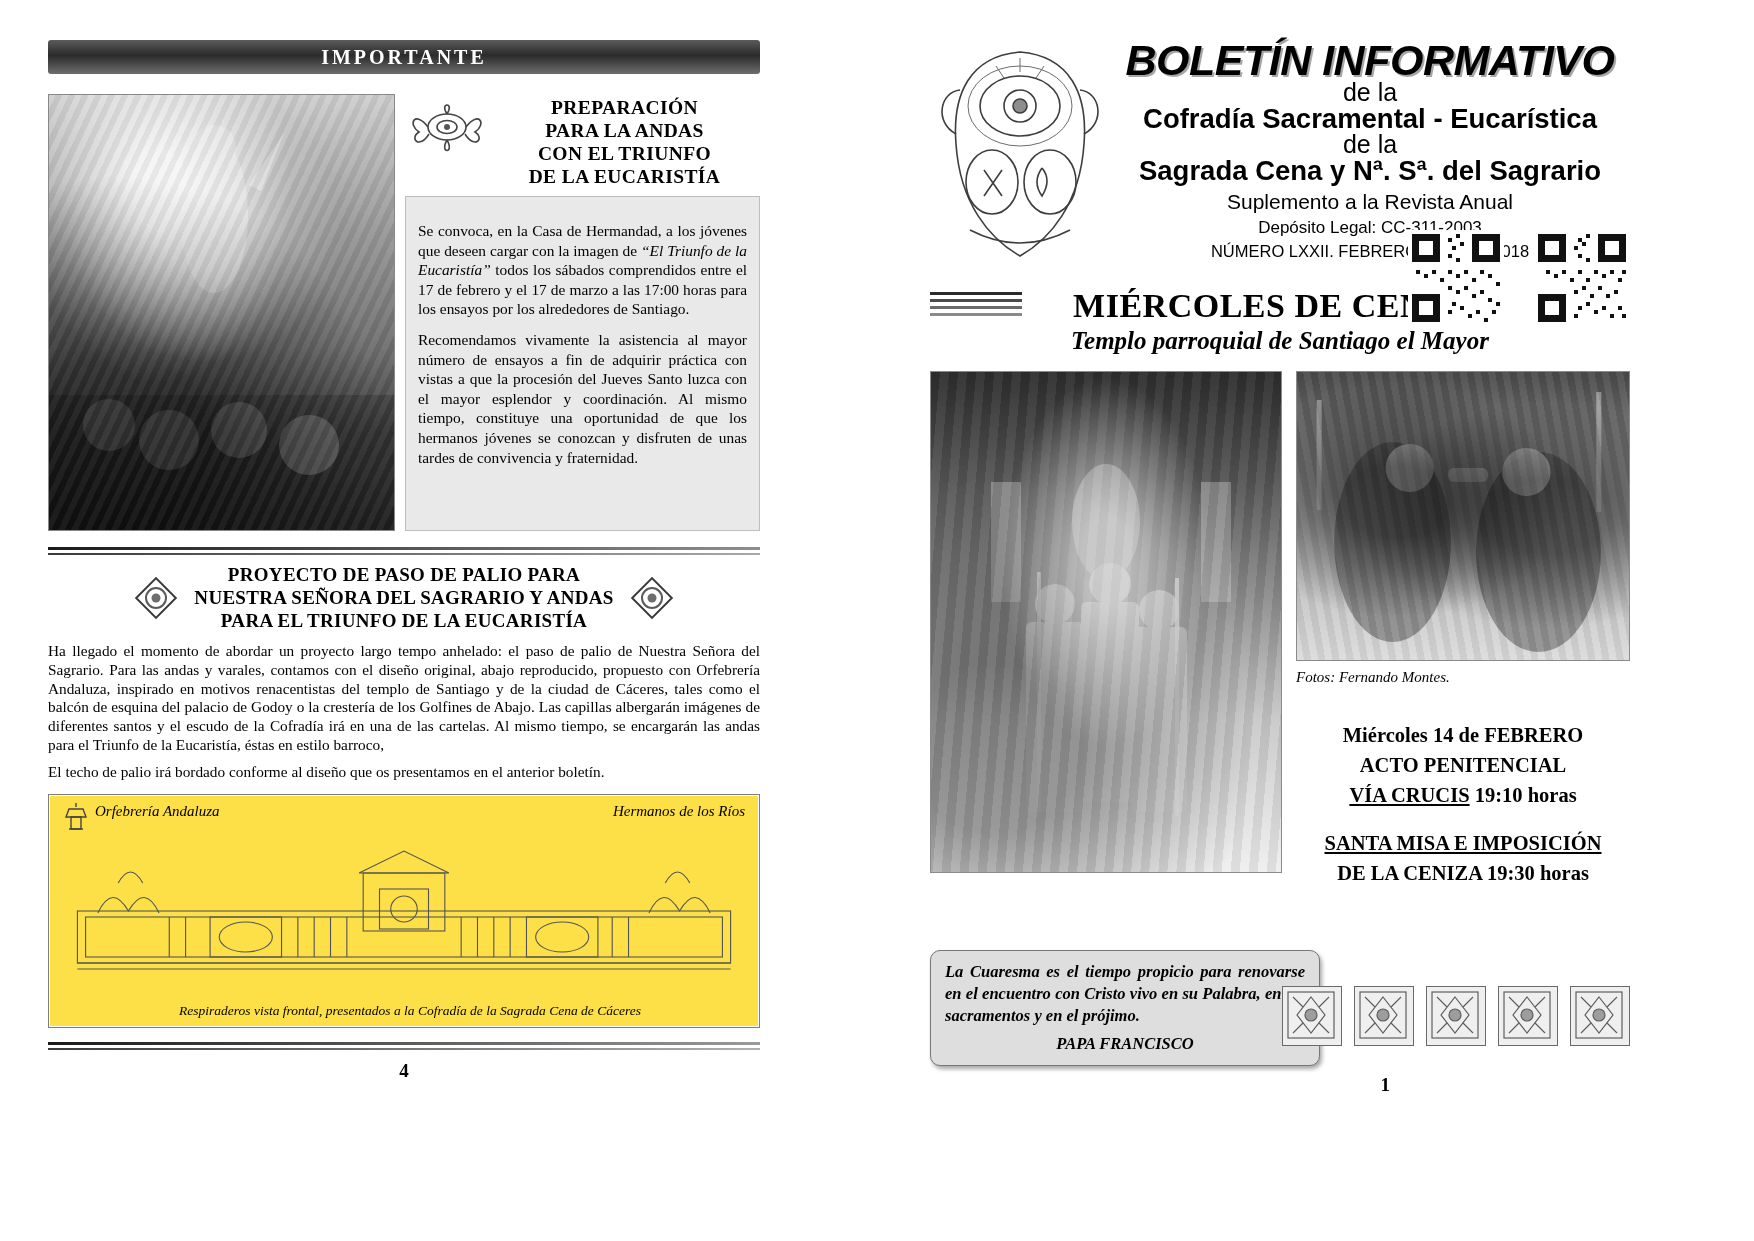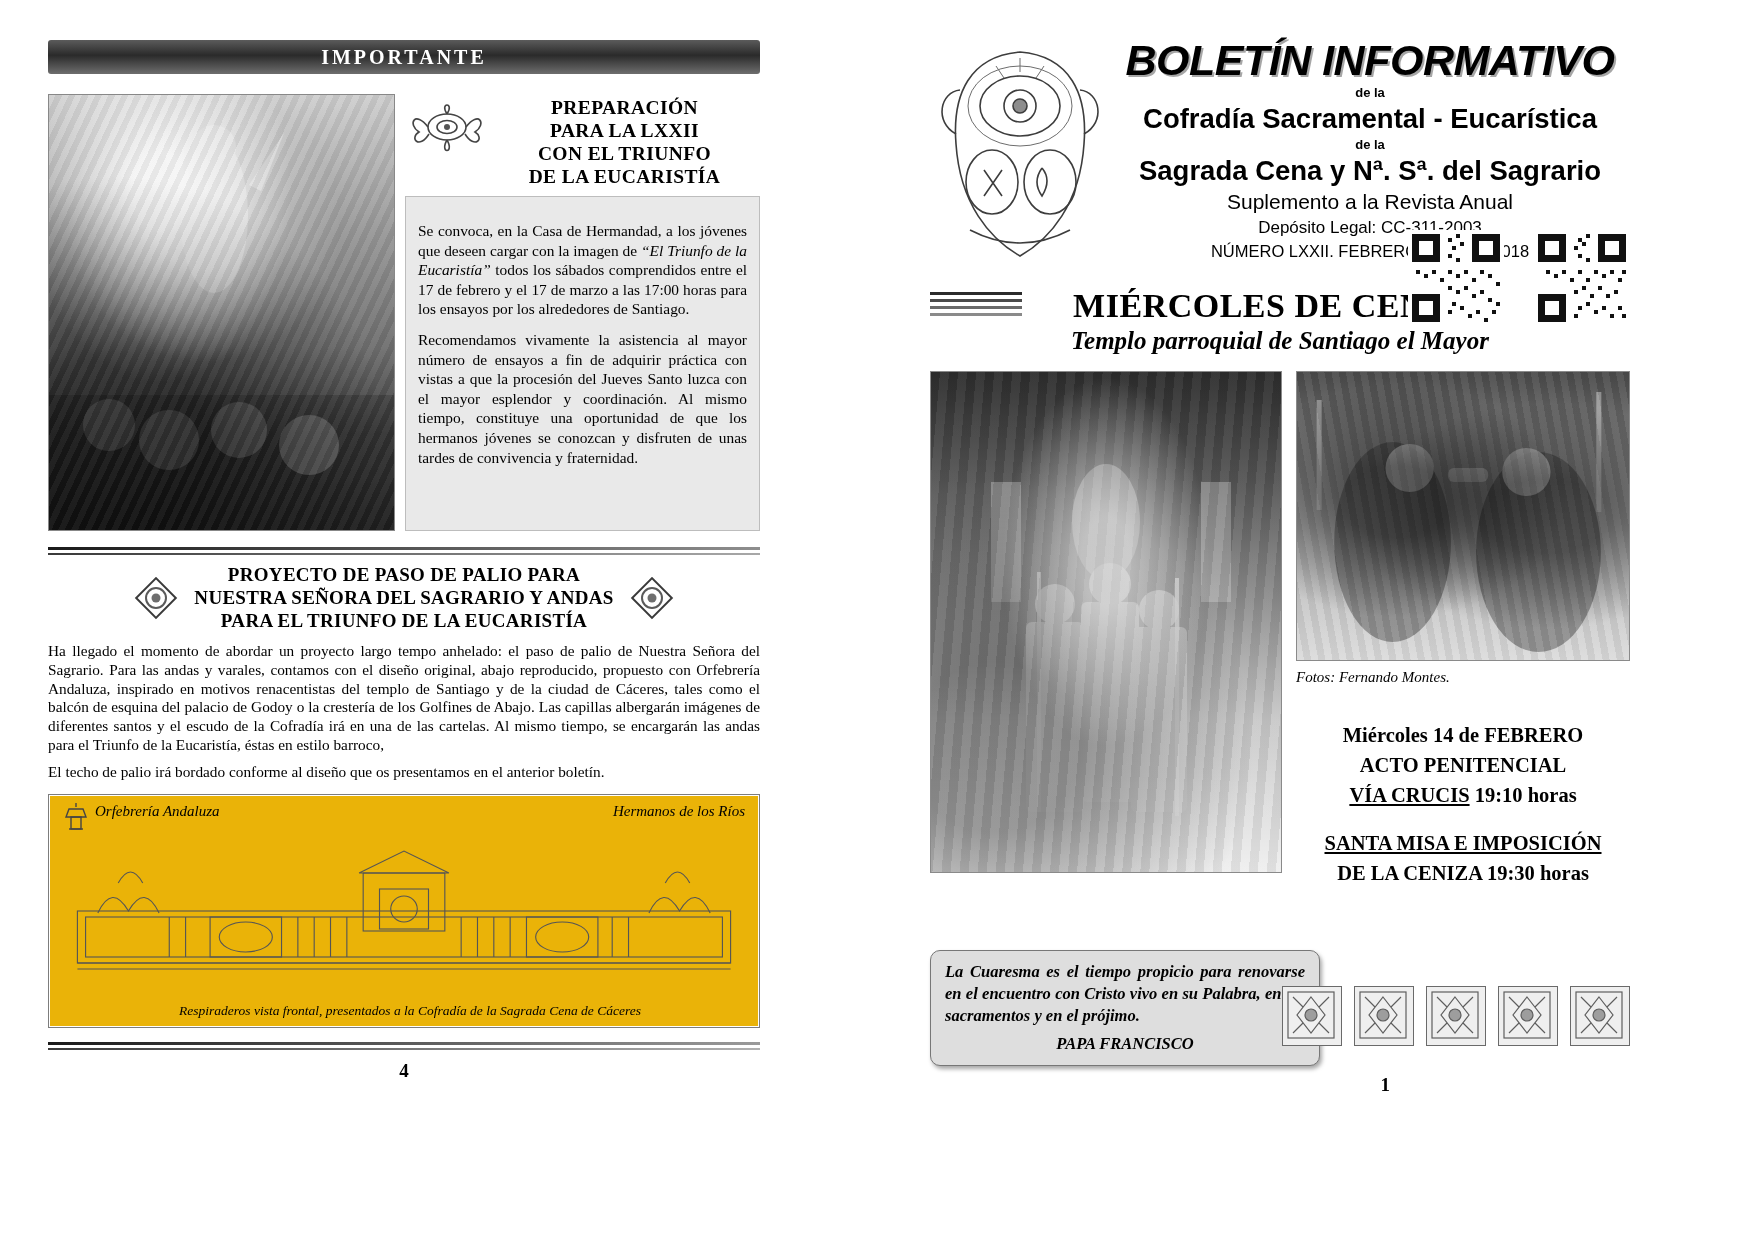--- a/index.html
+++ b/index.html
@@ -50,21 +50,21 @@
   .rule-double .r2{height:2px;margin-top:3px;background:linear-gradient(to right,#3a3a3a,#a8a8a8);}
 
   .proj-head{display:flex;align-items:center;justify-content:center;gap:14px;margin-top:6px;}
   .diamond{width:48px;height:48px;flex:none;}
   .proj-title{text-align:center;font-weight:bold;font-size:19px;line-height:23px;letter-spacing:.3px;}
 
   .proj-text{margin-top:10px;font-size:15.3px;line-height:18.8px;text-align:justify;}
   .proj-text p{margin:0 0 8px 0;}
 
   .design-box{
-    margin-top:12px;border:1px solid #7d7d7d;height:232px;position:relative;background:#eab308;
+    margin-top:12px;border:1px solid #7d7d7d;height:232px;position:relative;background:#fde047;
     box-shadow:0 0 0 1px #ffffff inset;
   }
   .design-box .dlabel{position:absolute;top:8px;font-style:italic;font-size:15px;}
   .dleft{left:46px;}
   .dright{right:14px;}
   .lamp{position:absolute;left:14px;top:6px;width:26px;height:34px;}
   .drawing{position:absolute;left:8px;right:8px;top:48px;height:140px;}
   .caption{position:absolute;bottom:8px;left:12px;right:0;text-align:center;font-style:italic;font-size:13.5px;}
 
   .bottom-rule{margin-top:14px;height:3px;background:linear-gradient(to right,#1a1a1a,#9a9a9a);}
@@ -74,21 +74,21 @@
   
   .right{position:absolute;left:930px;top:34px;width:700px;height:1060px;}
   .masthead{display:flex;align-items:flex-start;}
   .crest{width:180px;height:235px;flex:none;}
   .mast-right{flex:1;text-align:center;padding-top:4px;}
   .bi-title{
     font-family:"Liberation Sans",sans-serif;font-weight:bold;font-style:italic;
     font-size:43px;letter-spacing:-.5px;line-height:44px;
     text-shadow:2px 2px 0 rgba(0,0,0,.35);
   }
-  .dela{font-family:"Liberation Sans",sans-serif;font-weight:bold;font-size:13px;line-height:21px;}
+  .dela{font-family:"Liberation Sans",sans-serif;font-weight:normal;font-size:25px;line-height:21px;}
   .cof{font-family:"Liberation Sans",sans-serif;font-weight:bold;font-size:27.5px;line-height:31px;}
   .supl{font-family:"Liberation Sans",sans-serif;font-size:21px;line-height:26px;margin-top:3px;}
   .dep{font-family:"Liberation Sans",sans-serif;font-size:17px;line-height:25px;}
   .numero{font-family:"Liberation Sans",sans-serif;font-size:16.5px;line-height:22px;}
   .qrrow{position:absolute;right:0;top:196px;display:flex;gap:30px;}
   .qr{width:96px;height:96px;}
 
   .mc-band{margin-top:18px;display:flex;align-items:center;gap:10px;}
   .stripes{flex:none;width:92px;}
   .stripes div{height:3px;background:#2b2b2b;margin-bottom:4px;}
@@ -178,21 +178,21 @@
                 <path d="M23 33 C10 16 2 30 14 38 C4 44 14 56 24 40"></path>
                 <path d="M61 33 C74 16 82 30 70 38 C80 44 70 56 60 40"></path>
                 <path d="M42 20 C34 8 50 8 42 20"></path>
                 <path d="M42 46 C34 60 50 60 42 46"></path>
               </g>
               <circle cx="42" cy="33" r="3" fill="#555"></circle>
             </svg>
           </div>
           <div class="prep-title">
             <div>PREPARACIÓN</div>
-            <div>PARA LA LXXII</div>
+            <div>PARA LA ANDAS</div>
             <div>CON EL TRIUNFO</div>
             <div>DE LA EUCARISTÍA</div>
           </div>
         </div>
 
         <div class="prep-body">
           <p><span>Se convoca, en la Casa de Hermandad, a los jóvenes que deseen cargar con la imagen de </span><i>“El Triunfo de la Eucaristía”</i><span> todos los sábados comprendidos entre el 17 de febrero y el 17 de marzo a las 17:00 horas para los ensayos por los alrededores de Santiago.</span></p>
           <p>Recomendamos vivamente la asistencia al mayor número de ensayos a fin de adquirir práctica con vistas a que la procesión del Jueves Santo luzca con el mayor esplendor y coordinación. Al mismo tiempo, constituye una oportunidad de que los hermanos jóvenes se conozcan y disfruten de unas tardes de convivencia y fraternidad.</p>
         </div>
       </div>

